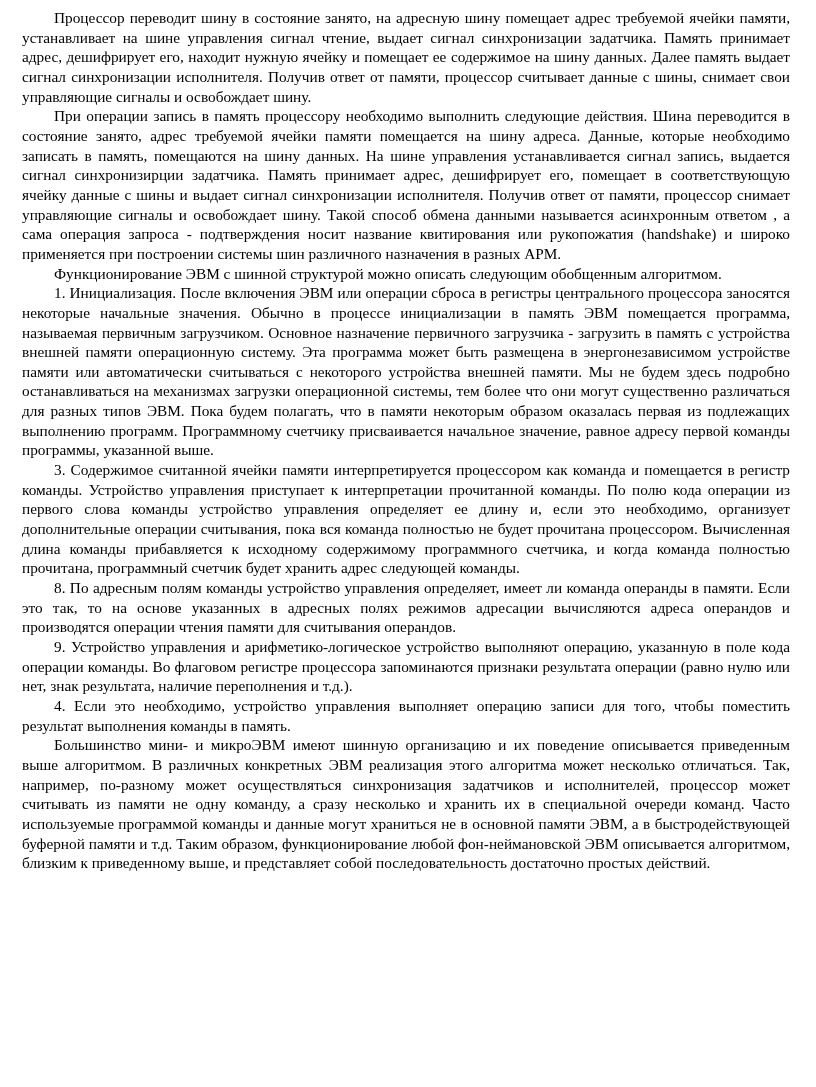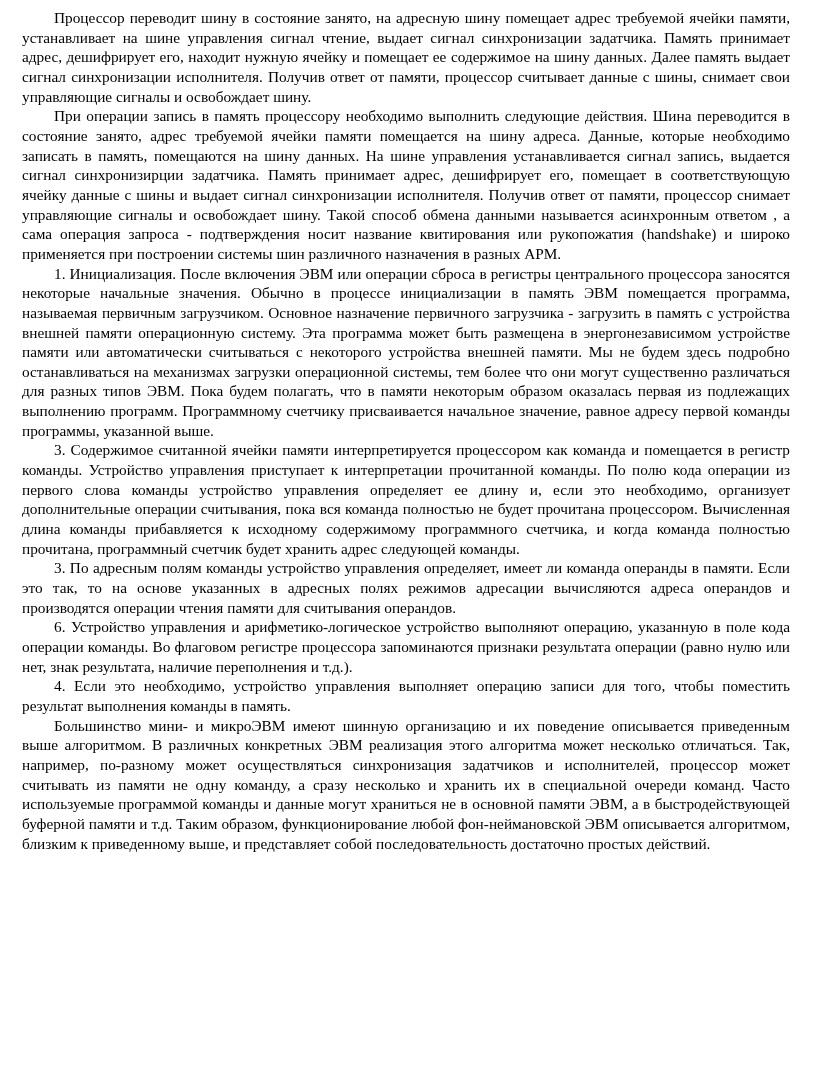--- a/index.html
+++ b/index.html
@@ -28,20 +28,21 @@
     hyphens: none;
   }
 </style>
 </head>
 <body>
 
 <div class="page">
   <div class="doc">
     <p>Процессор переводит шину в состояние занято, на адресную шину помещает адрес требуемой ячейки памяти, устанавливает на шине управления сигнал чтение, выдает сигнал синхронизации задатчика. Память принимает адрес, дешифрирует его, находит нужную ячейку и помещает ее содержимое на шину данных. Далее память выдает сигнал синхронизации исполнителя. Получив ответ от памяти, процессор считывает данные с шины, снимает свои управляющие сигналы и освобождает шину.</p>
     <p>При операции запись в память процессору необходимо выполнить следующие действия. Шина переводится в состояние занято, адрес требуемой ячейки памяти помещается на шину адреса. Данные, которые необходимо записать в память, помещаются на шину данных. На шине управления устанавливается сигнал запись, выдается сигнал синхронизирции задатчика. Память принимает адрес, дешифрирует его, помещает в соответствующую ячейку данные с шины и выдает сигнал синхронизации исполнителя. Получив ответ от памяти, процессор снимает управляющие сигналы и освобождает шину. Такой способ обмена данными называется асинхронным ответом , а сама операция запроса - подтверждения носит название квитирования или рукопожатия (handshake) и широко применяется при построении системы шин различного назначения в разных АРМ.</p>
+    <p>Функционирование ЭВМ с шинной структурой можно описать следующим обобщенным алгоритмом.</p>
     <p>1. Инициализация. После включения ЭВМ или операции сброса в регистры центрального процессора заносятся некоторые начальные значения. Обычно в процессе инициализации в память ЭВМ помещается программа, называемая первичным загрузчиком. Основное назначение первичного загрузчика - загрузить в память с устройства внешней памяти операционную систему. Эта программа может быть размещена в энергонезависимом устройстве памяти или автоматически считываться с некоторого устройства внешней памяти. Мы не будем здесь подробно останавливаться на механизмах загрузки операционной системы, тем более что они могут существенно различаться для разных типов ЭВМ. Пока будем полагать, что в памяти некоторым образом оказалась первая из подлежащих выполнению программ. Программному счетчику присваивается начальное значение, равное адресу первой команды программы, указанной выше.</p>
     <p>3. Содержимое считанной ячейки памяти интерпретируется процессором как команда и помещается в регистр команды. Устройство управления приступает к интерпретации прочитанной команды. По полю кода операции из первого слова команды устройство управления определяет ее длину и, если это необходимо, организует дополнительные операции считывания, пока вся команда полностью не будет прочитана процессором. Вычисленная длина команды прибавляется к исходному содержимому программного счетчика, и когда команда полностью прочитана, программный счетчик будет хранить адрес следующей команды.</p>
-    <p>3. По адресным полям команды устройство управления определяет, имеет ли команда операнды в памяти. Если это так, то на основе указанных в адресных полях режимов адресации вычисляются адреса операндов и производятся операции чтения памяти для считывания операндов.</p>
-    <p>6. Устройство управления и арифметико-логическое устройство выполняют операцию, указанную в поле кода операции команды. Во флаговом регистре процессора запоминаются признаки результата операции (равно нулю или нет, знак результата, наличие переполнения и т.д.).</p>
+    <p>8. По адресным полям команды устройство управления определяет, имеет ли команда операнды в памяти. Если это так, то на основе указанных в адресных полях режимов адресации вычисляются адреса операндов и производятся операции чтения памяти для считывания операндов.</p>
+    <p>9. Устройство управления и арифметико-логическое устройство выполняют операцию, указанную в поле кода операции команды. Во флаговом регистре процессора запоминаются признаки результата операции (равно нулю или нет, знак результата, наличие переполнения и т.д.).</p>
     <p>4. Если это необходимо, устройство управления выполняет операцию записи для того, чтобы поместить результат выполнения команды в память.</p>
     <p>Большинство мини- и микроЭВМ имеют шинную организацию и их поведение описывается приведенным выше алгоритмом. В различных конкретных ЭВМ реализация этого алгоритма может несколько отличаться. Так, например, по-разному может осуществляться синхронизация задатчиков и исполнителей, процессор может считывать из памяти не одну команду, а сразу несколько и хранить их в специальной очереди команд. Часто используемые программой команды и данные могут храниться не в основной памяти ЭВМ, а в быстродействующей буферной памяти и т.д. Таким образом, функционирование любой фон-неймановской ЭВМ описывается алгоритмом, близким к приведенному выше, и представляет собой последовательность достаточно простых действий.</p>
   </div>
 </div>
 
 </body></html>

